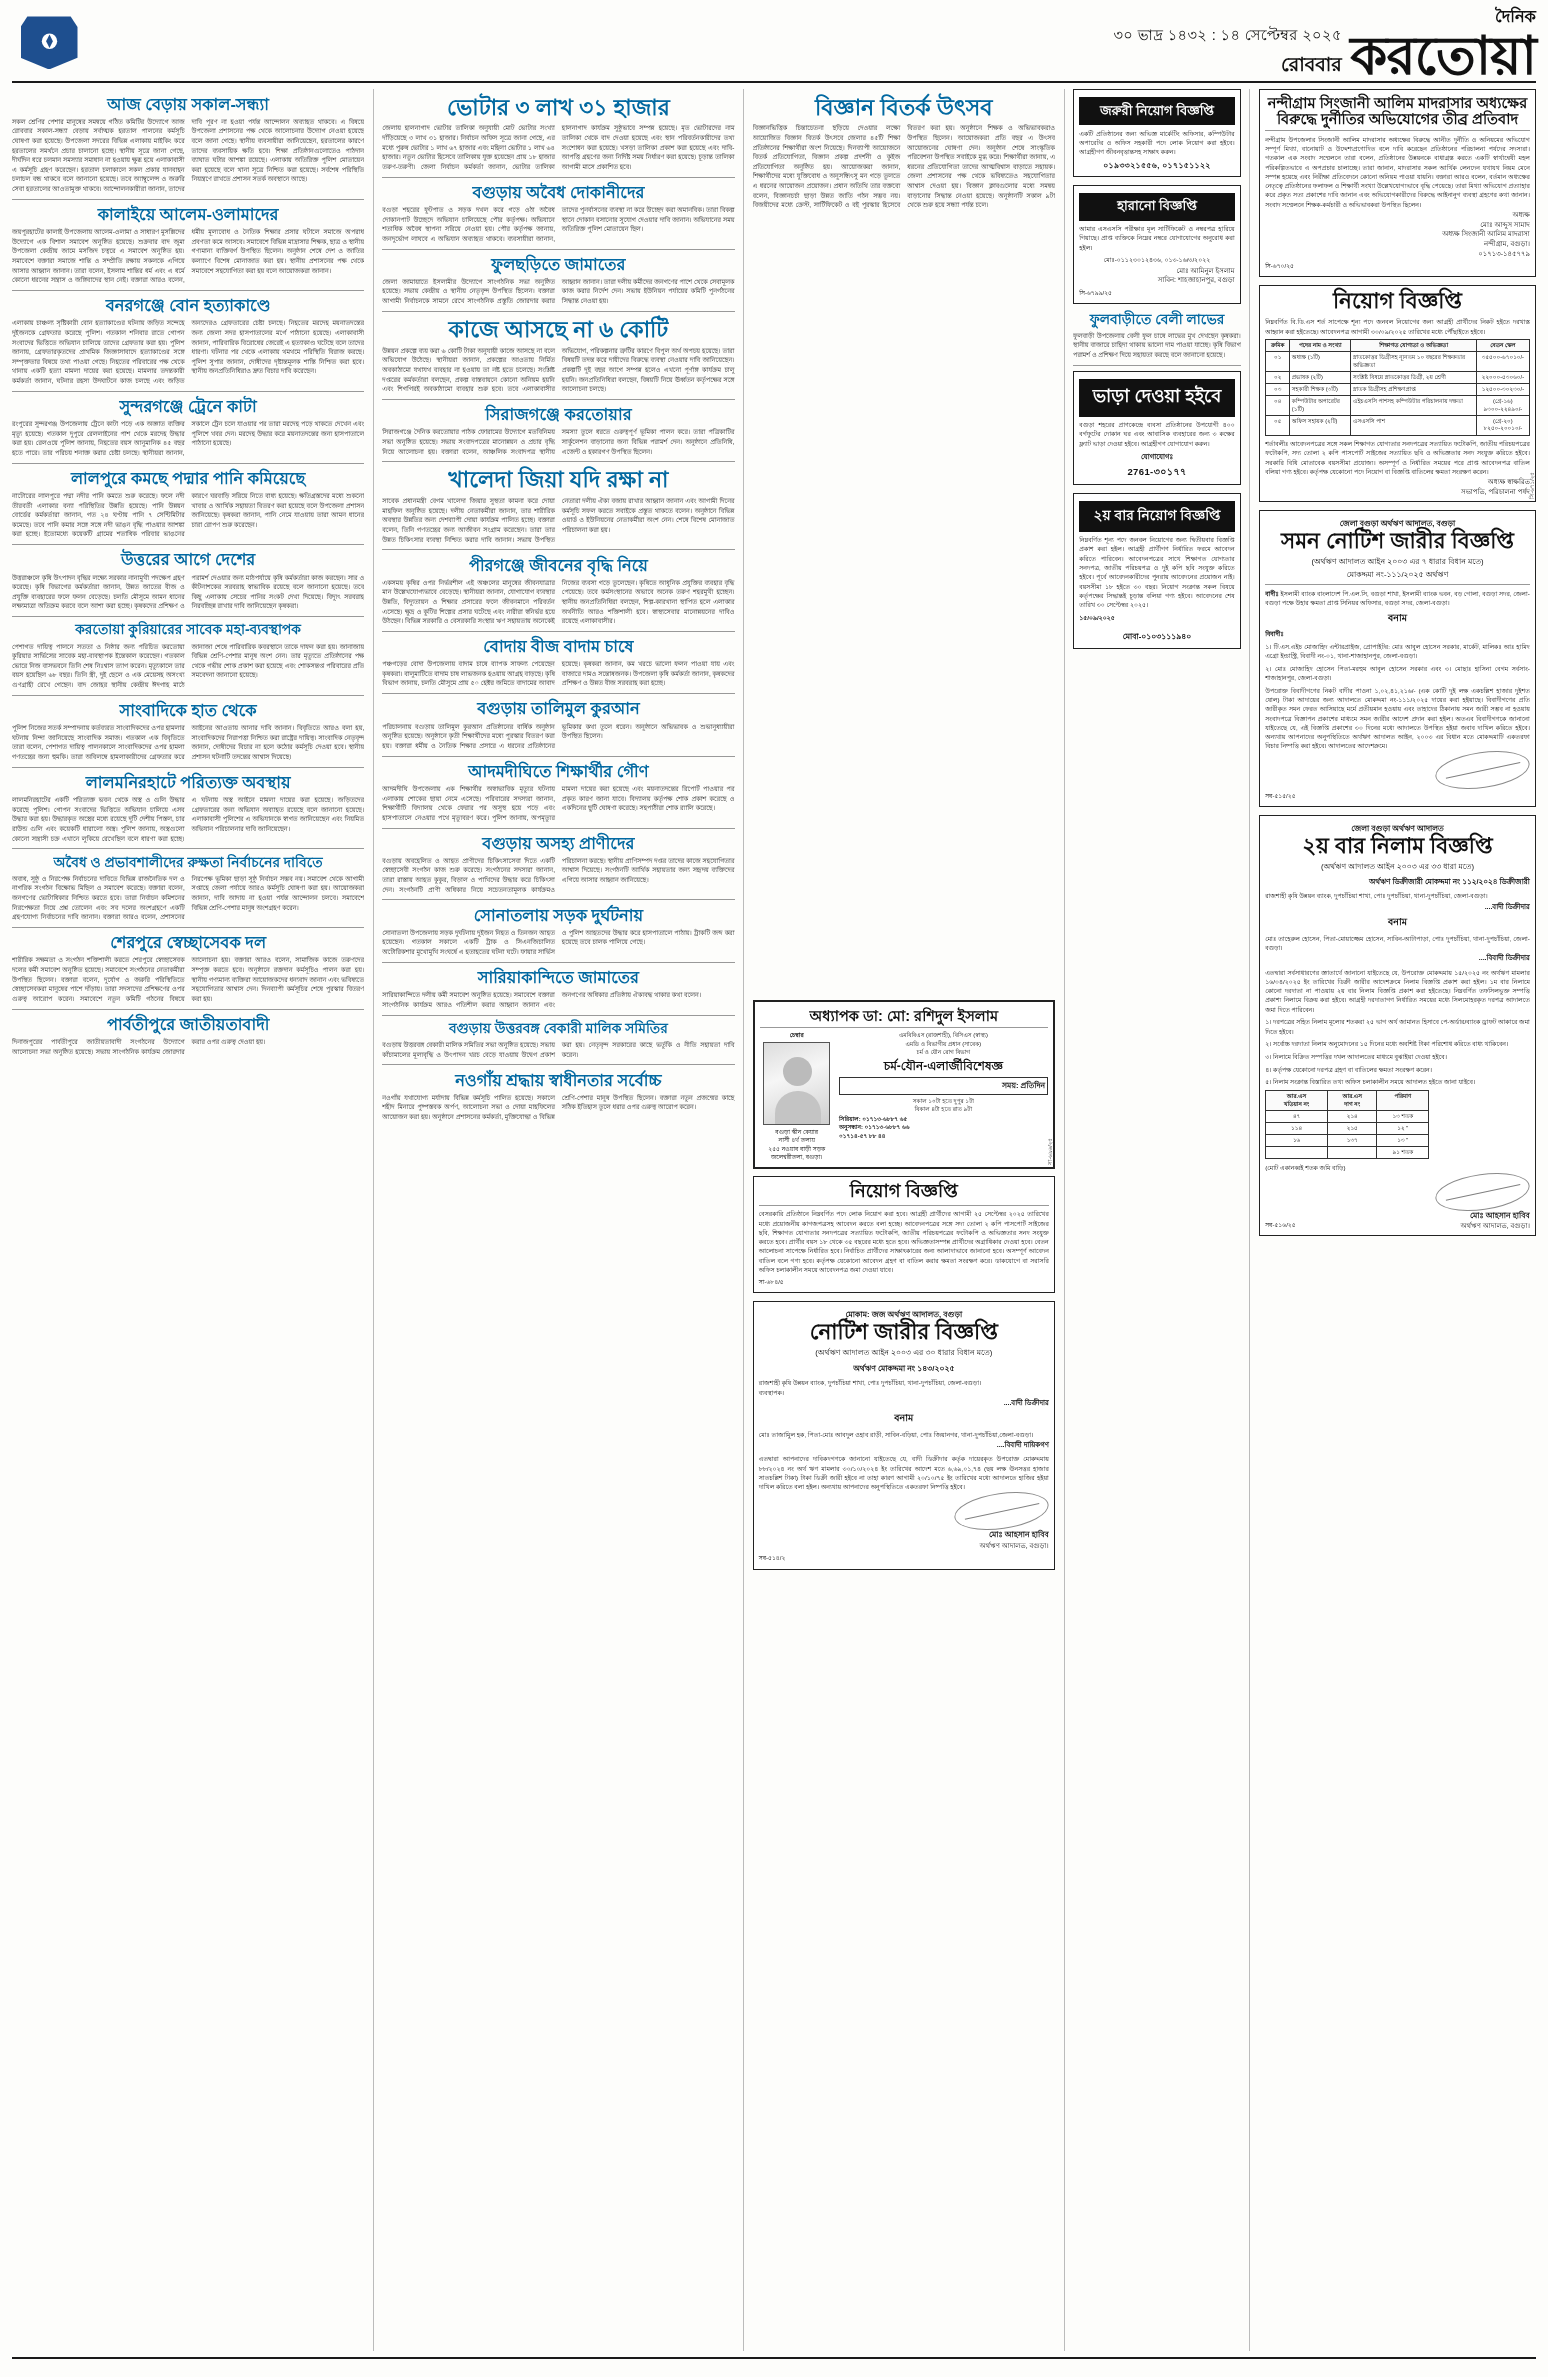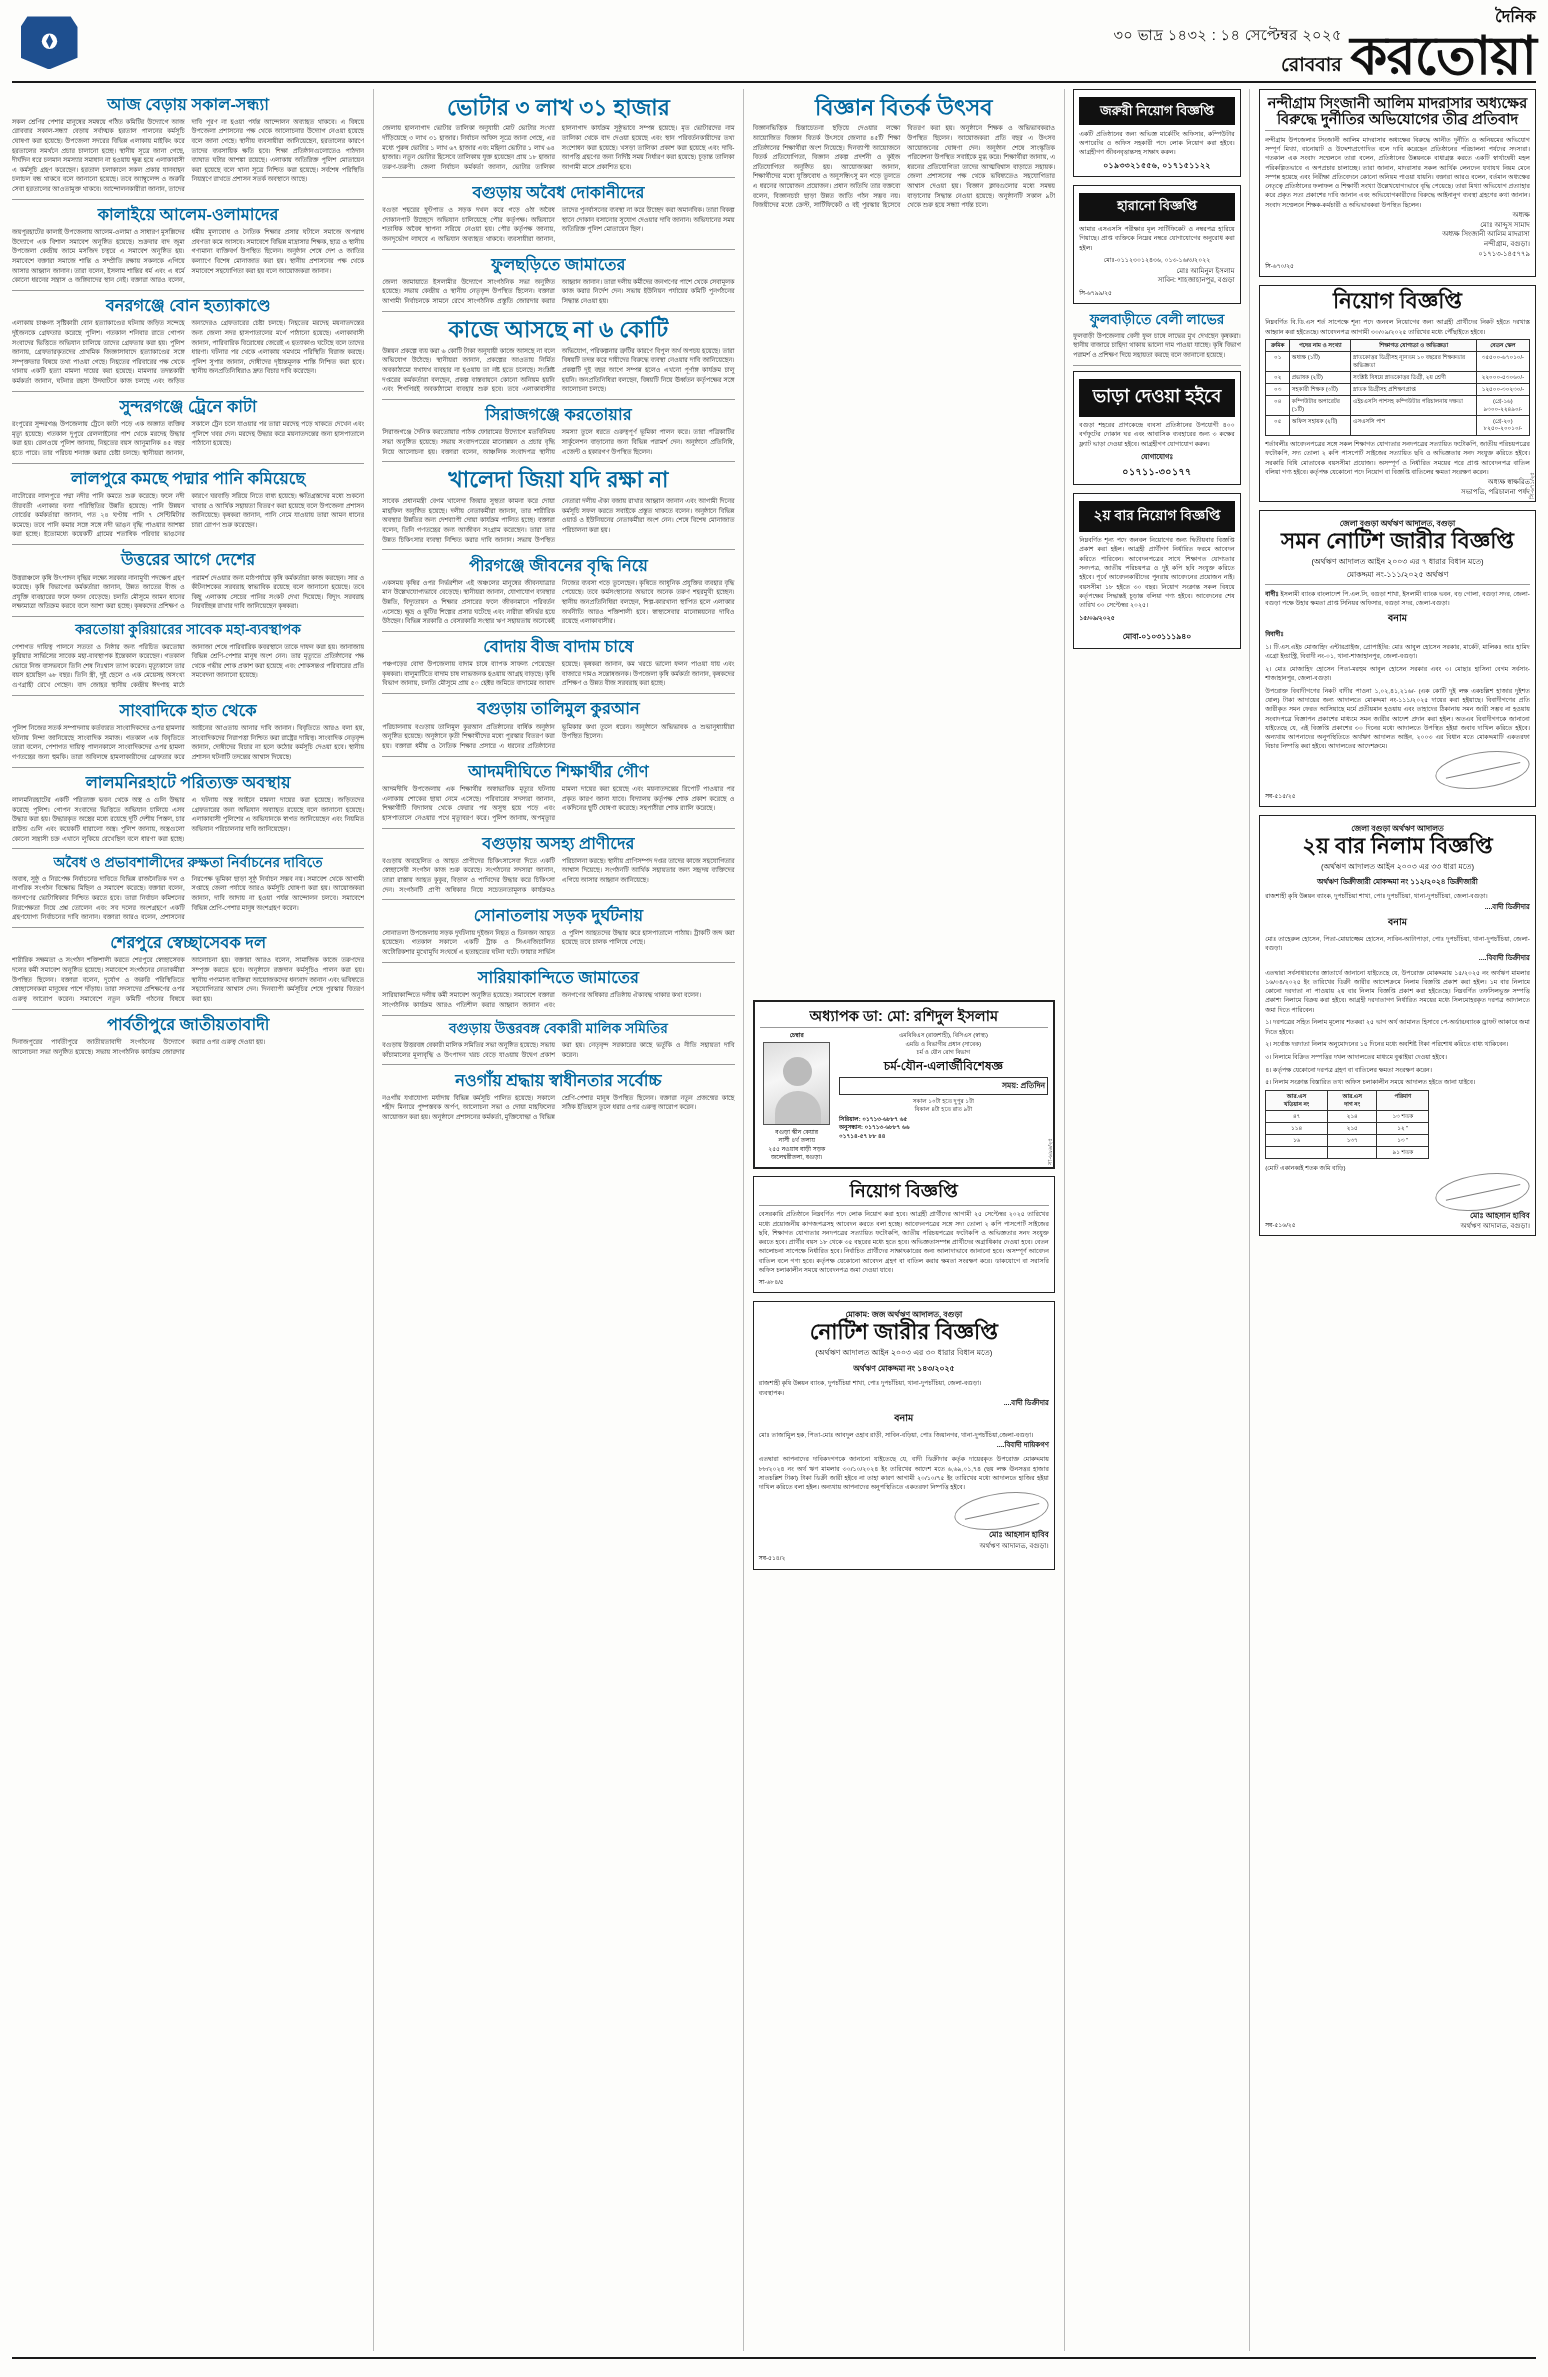--- a/index.html
+++ b/index.html
@@ -456,21 +456,21 @@
       <div>
         <div class="headline h-sm">ফুলবাড়ীতে বেলী লাভের</div>
         <div class="body-text">ফুলবাড়ী উপজেলায় বেলী ফুল চাষে লাভের মুখ দেখছেন কৃষকরা। স্থানীয় বাজারে চাহিদা থাকায় ভালো দাম পাওয়া যাচ্ছে। কৃষি বিভাগ পরামর্শ ও প্রশিক্ষণ দিয়ে সহায়তা করছে বলে জানানো হয়েছে।</div>
       </div>
       <div class="rule"></div>
 
       <div class="ad">
         <div class="blackbar">ভাড়া দেওয়া হইবে</div>
         <div class="ad-body">বগুড়া শহরের প্রাণকেন্দ্রে ব্যবসা প্রতিষ্ঠানের উপযোগী ৪০০ বর্গফুটের দোকান ঘর এবং আবাসিক ব্যবহারের জন্য ৩ কক্ষের ফ্ল্যাট ভাড়া দেওয়া হইবে। আগ্রহীগণ যোগাযোগ করুন।</div>
         <div class="ad-center bold" style="font-size:6.9px;margin-top:2.6px;">যোগাযোগঃ</div>
-        <div class="ad-phone">০১৭১১-৩০১৭৭</div>
+        <div class="ad-phone">2761-৩০১৭৭</div>
         <div class="vertcode"></div>
       </div>
 
       <div class="ad">
         <div class="blackbar" style="font-size:13.8px;">২য় বার নিয়োগ বিজ্ঞপ্তি</div>
         <div class="ad-body">নিম্নবর্ণিত শূন্য পদে জনবল নিয়োগের জন্য দ্বিতীয়বার বিজ্ঞপ্তি প্রকাশ করা হইল। আগ্রহী প্রার্থীগণ নির্ধারিত ফরমে আবেদন করিতে পারিবেন। আবেদনপত্রের সাথে শিক্ষাগত যোগ্যতার সনদপত্র, জাতীয় পরিচয়পত্র ও দুই কপি ছবি সংযুক্ত করিতে হইবে। পূর্বে আবেদনকারীদের পুনরায় আবেদনের প্রয়োজন নাই। বয়সসীমা ১৮ হইতে ৩০ বছর। নিয়োগ সংক্রান্ত সকল বিষয়ে কর্তৃপক্ষের সিদ্ধান্তই চূড়ান্ত বলিয়া গণ্য হইবে। আবেদনের শেষ তারিখ ৩০ সেপ্টেম্বর ২০২৫।</div>
         <div class="ad-body bold">১৫/০৯/২০২৫</div>
         <div class="ad-center bold" style="font-size:7.7px;">মোবা-০১০৩১১১৯৪০</div>
       </div>
     </div>
@@ -565,21 +565,21 @@
           <div class="sig">
             <div></div>
           </div>
         </div>
       </div>
 
       <div class="ad">
         <div class="ad-sub bold">জেলা বগুড়া অর্থঋণ আদালত</div>
         <div class="ad-title ad-t-xl">২য় বার নিলাম বিজ্ঞপ্তি</div>
         <div class="ad-sub">(অর্থঋণ আদালত আইন ২০০৩ এর ৩৩ ধারা মতে)</div>
-        <div class="ad-center bold" style="font-size:7.3px;margin-top:2.6px;">অর্থঋণ ডিক্রীজারী মোকদ্দমা নং ১১২/২০২৪ ডিক্রীজারী</div>
+        <div class="ad-center bold" style="font-size:7.3px;margin-top:2.6px;text-align:right;">অর্থঋণ ডিক্রীজারী মোকদ্দমা নং ১১২/২০২৪ ডিক্রীজারী</div>
         <div class="ad-body">রাজশাহী কৃষি উন্নয়ন ব্যাংক, দুপচাঁচিয়া শাখা, পোঃ দুপচাঁচিয়া, থানা-দুপচাঁচিয়া, জেলা-বগুড়া।</div>
         <div class="ad-right bold" style="font-size:6.9px;">....বাদী ডিক্রীদার</div>
         <div class="ad-center bold" style="font-size:9.5px;margin:2.6px 0;">বনাম</div>
         <div class="ad-body">মোঃ তাহেরুল হোসেন, পিতা-মোয়াজ্জেম হোসেন, সাবিন-আটাপাড়া, পোঃ দুপচাঁচিয়া, থানা-দুপচাঁচিয়া, জেলা-বগুড়া।</div>
         <div class="ad-right bold" style="font-size:6.9px;">....বিবাদী ডিক্রীদার</div>
         <div class="ad-body">এতদ্বারা সর্বসাধারণের জ্ঞাতার্থে জানানো যাইতেছে যে, উপরোক্ত মোকদ্দমায় ১৫/২০২৫ নং অর্থঋণ মামলার ১৬/০৪/২০২৫ ইং তারিখের ডিক্রী জারীর আদেশক্রমে নিলাম বিজ্ঞপ্তি প্রকাশ করা হইল। ১ম বার নিলামে কোনো দরদাতা না পাওয়ায় ২য় বার নিলাম বিজ্ঞপ্তি প্রকাশ করা হইতেছে। নিম্নবর্ণিত তফসিলভুক্ত সম্পত্তি প্রকাশ্য নিলামে বিক্রয় করা হইবে। আগ্রহী দরদাতাগণ নির্ধারিত সময়ের মধ্যে সিলমোহরকৃত দরপত্র আদালতে জমা দিতে পারিবেন।</div>
         <div class="ad-body">১। দরপত্রের সহিত নিলাম মূল্যের শতকরা ২৫ ভাগ অর্থ জামানত হিসাবে পে-অর্ডার/ব্যাংক ড্রাফট আকারে জমা দিতে হইবে।</div>
         <div class="ad-body">২। সর্বোচ্চ দরদাতা নিলাম অনুমোদনের ১৫ দিনের মধ্যে অবশিষ্ট টাকা পরিশোধ করিতে বাধ্য থাকিবেন।</div>
         <div class="ad-body">৩। নিলামে বিক্রিত সম্পত্তির দখল আদালতের মাধ্যমে বুঝাইয়া দেওয়া হইবে।</div>
         <div class="ad-body">৪। কর্তৃপক্ষ যেকোনো দরপত্র গ্রহণ বা বাতিলের ক্ষমতা সংরক্ষণ করেন।</div>

